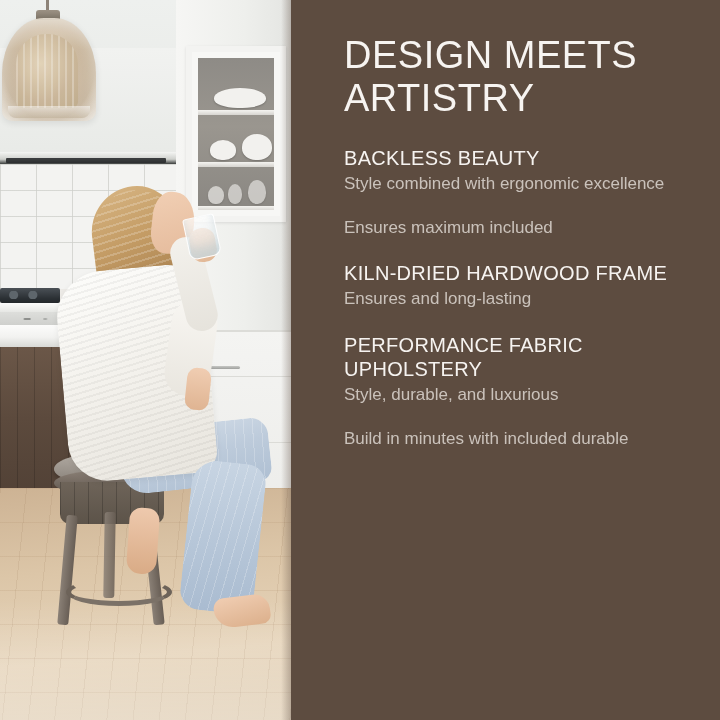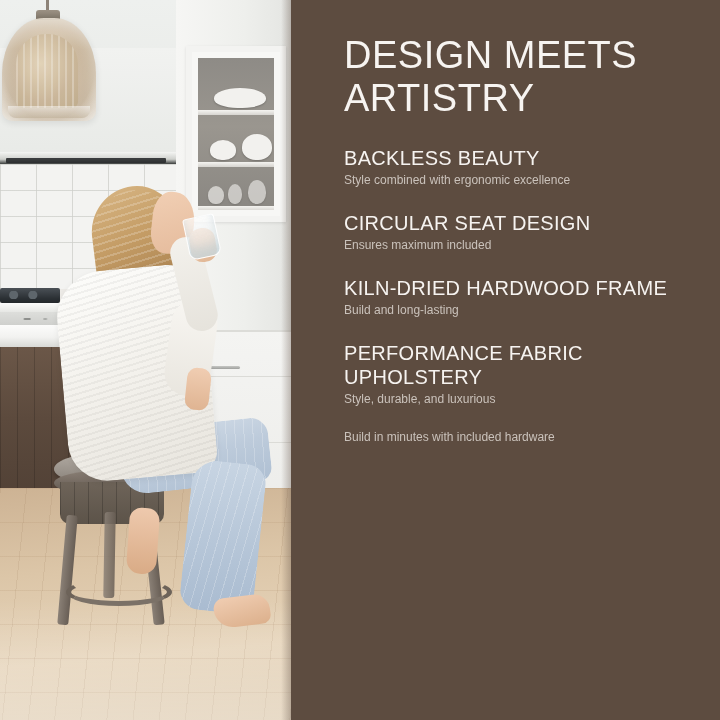--- a/index.html
+++ b/index.html
@@ -338,21 +338,21 @@
     color: #f6f3f0;
     font-size: 20px;
     font-weight: 300;
     letter-spacing: 0.3px;
     line-height: 1.2;
     text-transform: uppercase;
   }
   .feature-desc {
     margin: 3px 0 0 0;
     color: #cac2bb;
-    font-size: 12px;
+    font-size: 17px;
     font-weight: 300;
     line-height: 1.25;
   }
 </style>
 </head>
 <body>
 
 <div id="infographic">
 
   <div class="photo-pane">
@@ -431,30 +431,29 @@
 
   <div class="copy-pane">
     <h1 class="headline">DESIGN MEETS ARTISTRY</h1>
 
     <ul class="features">
       <li class="feature">
         <h2 class="feature-title">BACKLESS BEAUTY</h2>
         <p class="feature-desc">Style combined with ergonomic excellence</p>
       </li>
       <li class="feature">
-        <h2 class="feature-title">CIRCULAR SEAT DESIGN</h2>
         <p class="feature-desc">Ensures maximum included</p>
       </li>
       <li class="feature">
         <h2 class="feature-title">KILN-DRIED HARDWOOD FRAME</h2>
-        <p class="feature-desc">Build and long-lasting</p>
+        <p class="feature-desc">Ensures and long-lasting</p>
       </li>
       <li class="feature">
         <h2 class="feature-title">PERFORMANCE FABRIC UPHOLSTERY</h2>
         <p class="feature-desc">Style, durable, and luxurious</p>
       </li>
       <li class="feature">
-        <p class="feature-desc">Build in minutes with included hardware</p>
+        <p class="feature-desc">Build in minutes with included durable</p>
       </li>
     </ul>
   </div>
 
 </div>
 
 </body></html>

